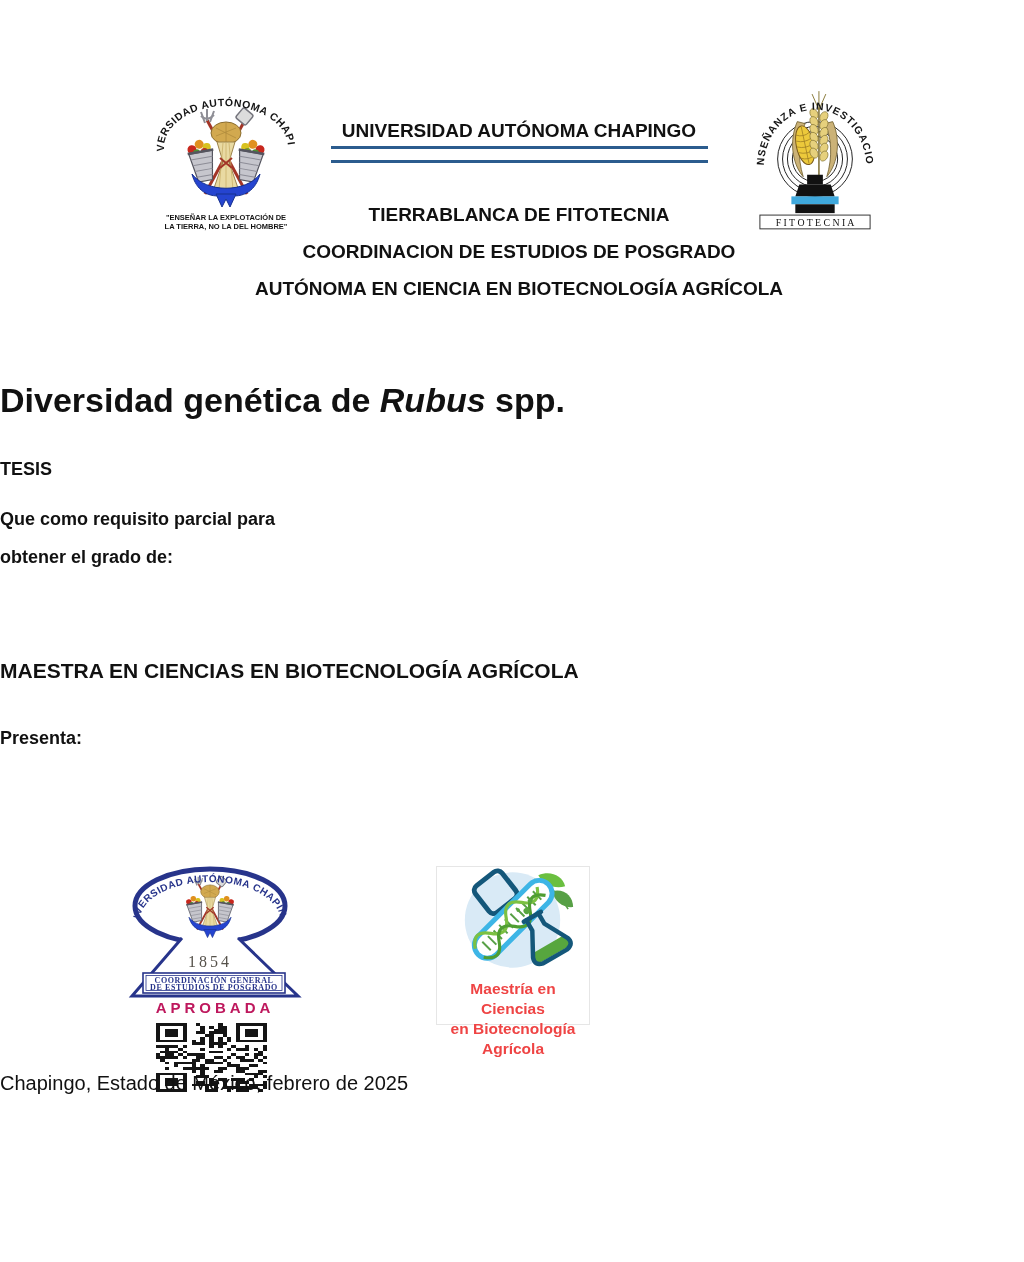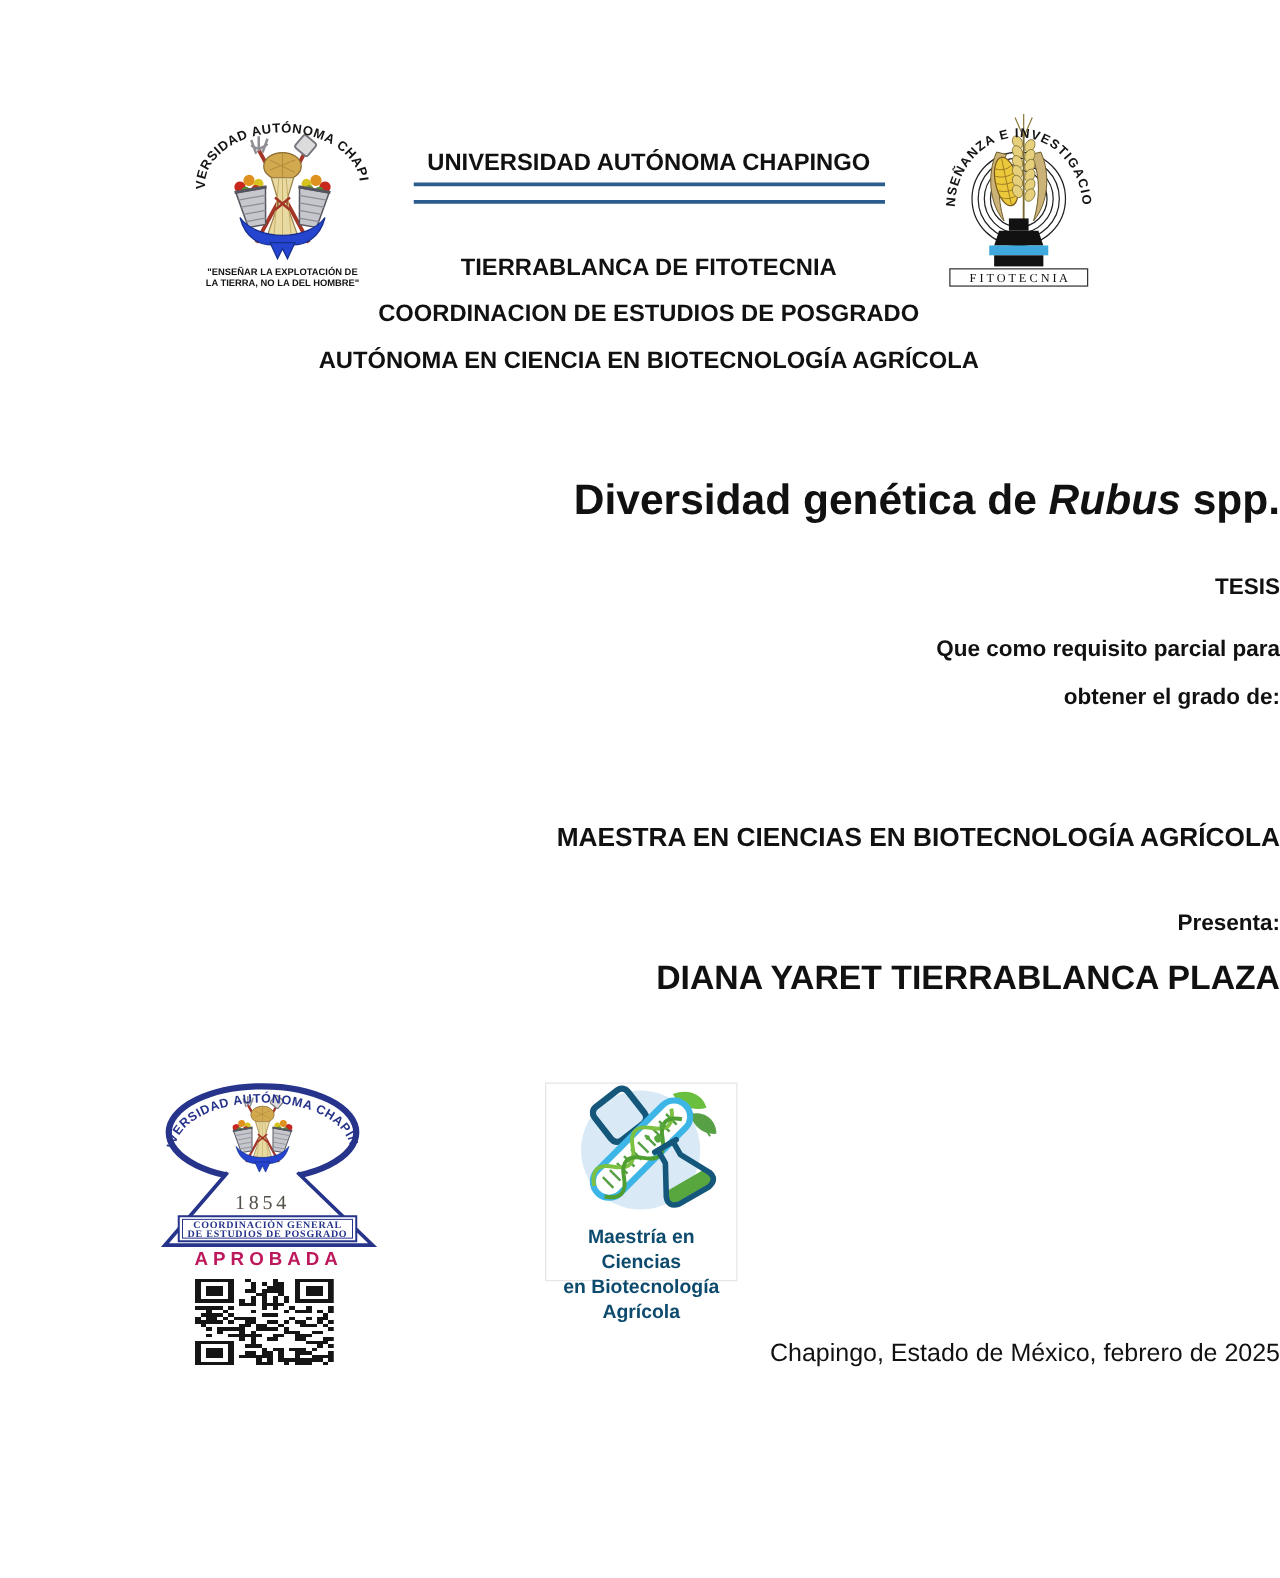--- a/index.html
+++ b/index.html
@@ -1,31 +1,31 @@
 <!DOCTYPE html>
 <html><head>
 <meta charset="utf-8">
 <style>
   html,body{margin:0;padding:0;background:#fff}
   .page{position:relative;width:1024px;height:1262px;background:#ffffff;
         font-family:"Liberation Sans",sans-serif;color:#111;overflow:hidden}
   .abs{position:absolute}
-  .c{position:absolute;left:0;width:1024px;text-align:right}
+  .c{position:absolute;left:0;width:1024px;text-align:left}
   .hc{position:absolute;left:14px;width:1010px;text-align:center}
   .b{font-weight:bold}
   .fs19{font-size:19px;line-height:22px}
   .fs18{font-size:18px;line-height:21px}
   .fs21{font-size:21px;line-height:24px}
   .fs27{font-size:27px;line-height:30px}
   .fs34{font-size:34px;line-height:38px}
   .fs20{font-size:20px;line-height:24px}
   .rule{position:absolute;left:331px;width:377px;height:3px;background:#2b5c8e}
   .maestria-box{position:absolute;left:436px;top:866px;width:152px;height:157px;
                 border:1px solid #e6e6e6;background:#fff}
-  .mtext{text-align:center;font-weight:bold;color:#0c4a6e;font-size:15.5px;line-height:20px}
+  .mtext{text-align:center;font-weight:bold;color:#ef4444;font-size:15.5px;line-height:20px}
   .aprobada{position:absolute;left:126px;width:178px;top:999px;text-align:center;
             color:#be185d;font-weight:bold;font-size:15px;letter-spacing:4px}
   .qr{position:absolute;left:156px;top:1023px;width:111px;height:69px}
   svg text{font-family:"Liberation Sans",sans-serif}
   .serif{font-family:"Liberation Serif",serif}
 </style>
 </head>
 <body>
 
 <div class="page">
@@ -135,21 +135,20 @@
   <div class="hc b fs19" style="top:241px">COORDINACION DE ESTUDIOS DE POSGRADO</div>
   <div class="hc b fs19" style="top:278px">AUTÓNOMA EN CIENCIA EN BIOTECNOLOGÍA AGRÍCOLA</div>
 
   <div class="c b fs34" style="top:381px"><span>Diversidad genética de </span><span style="font-style:italic">Rubus</span><span> spp.</span></div>
 
   <div class="c b fs18" style="top:459px">TESIS</div>
   <div class="c b fs18" style="top:509px">Que como requisito parcial para</div>
   <div class="c b fs18" style="top:547px">obtener el grado de:</div>
   <div class="c b fs21" style="top:659px">MAESTRA EN CIENCIAS EN BIOTECNOLOGÍA AGRÍCOLA</div>
   <div class="c b fs18" style="top:728px">Presenta:</div>
-  <div class="c b fs27" style="top:767px">DIANA YARET TIERRABLANCA PLAZA</div>
 
   <svg class="abs" style="left:126px;top:858px" width="178" height="142" viewBox="0 0 178 142">
     <defs>
         <path id="sarc" d="M14,62 A70,38 0 1 1 154,62" fill="none"></path>
       </defs>
     <ellipse cx="84" cy="48" rx="75" ry="37" fill="#fff" stroke="#27348b" stroke-width="5"></ellipse>
     <path d="M56,80 L6,138 L172,138 L112,80" fill="#fff" stroke="#27348b" stroke-width="3"></path>
     <use href="#emblem" xlink:href="#emblem" transform="translate(53,17) scale(0.62)"></use>
     <text font-size="10" font-weight="bold" fill="#27348b" letter-spacing="0.5">
       <textPath href="#sarc" xlink:href="#sarc" startOffset="50%" text-anchor="middle">UNIVERSIDAD AUTÓNOMA CHAPINGO</textPath>

